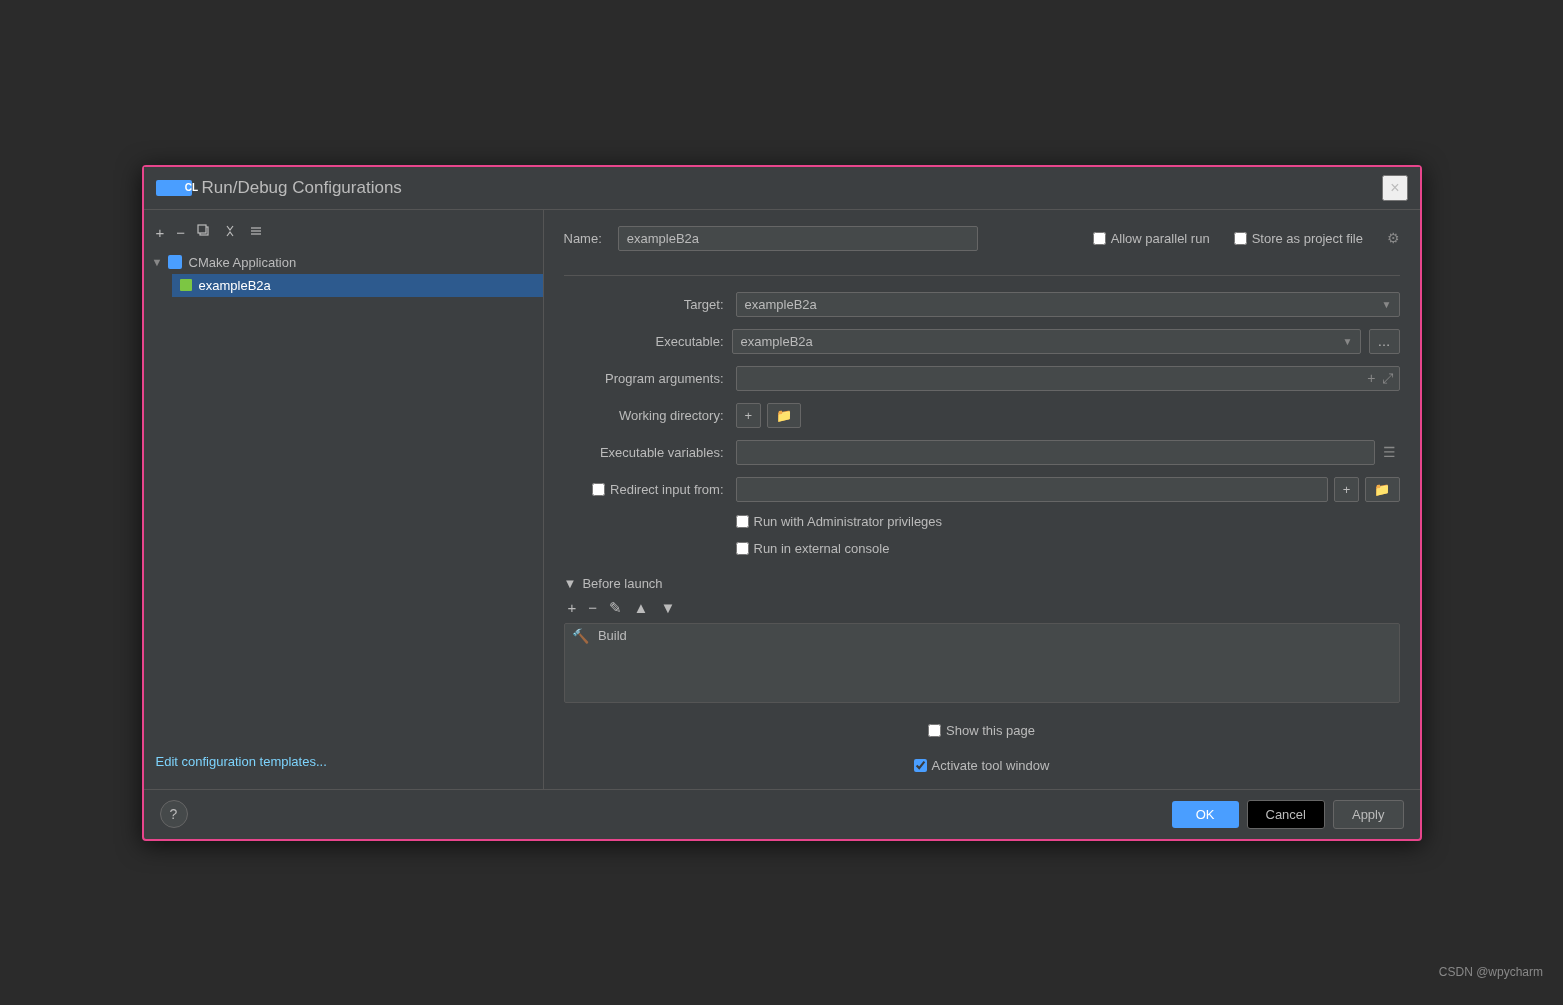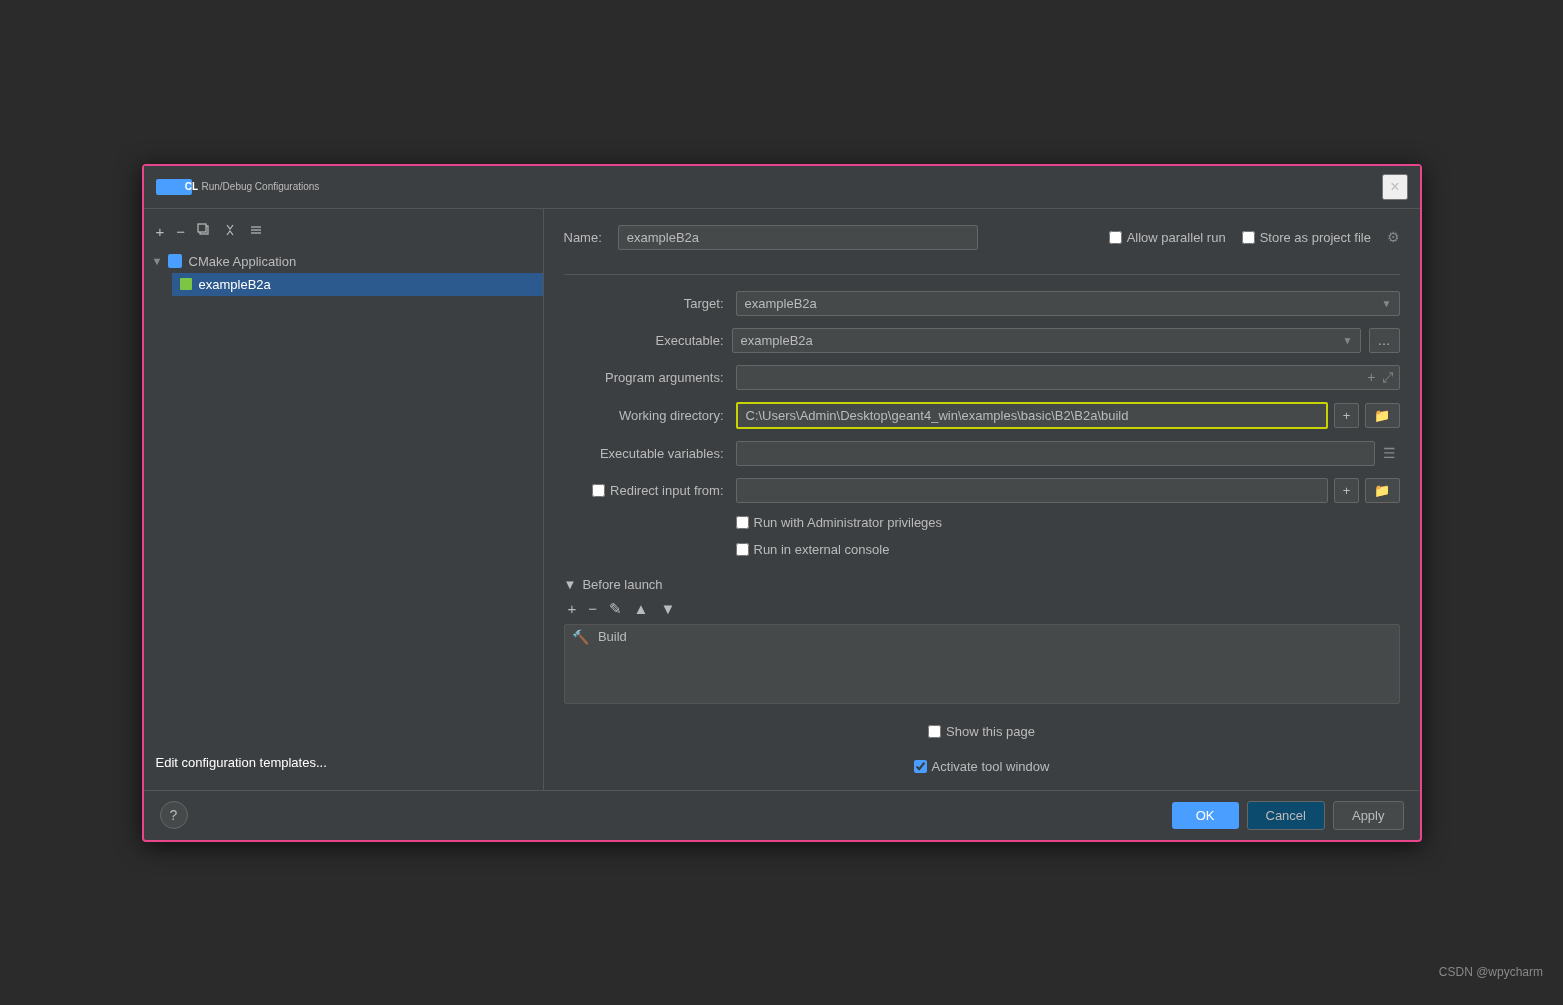--- a/index.html
+++ b/index.html
@@ -27,21 +27,21 @@
     .title-bar {
       display: flex;
       align-items: center;
       padding: 8px 12px;
       background: #3c3f41;
       border-bottom: 1px solid #555;
       gap: 8px;
     }
     .title-bar-text {
       flex: 1;
-      font-size: 10px;
+      font-size: 17px;
       color: #bbb;
     }
     .title-bar-close {
       color: #bbb;
       cursor: pointer;
       font-size: 16px;
       padding: 2px 6px;
     }
     .dialog-body {
       display: flex;
@@ -93,21 +93,21 @@
     .tree-child {
       padding-left: 28px;
     }
     .left-bottom {
       flex: 1;
       display: flex;
       align-items: flex-end;
       padding: 12px;
     }
     .edit-templates-link {
-      color: #ffffff;
+      color: #7dd3fc;
       cursor: pointer;
       font-size: 13px;
       text-decoration: none;
     }
     .right-panel {
       flex: 1;
       padding: 16px 20px;
       display: flex;
       flex-direction: column;
       gap: 12px;
@@ -138,21 +138,21 @@
       color: #bbb;
       padding: 4px 8px;
       font-size: 13px;
       border-radius: 2px;
       outline: none;
       width: 360px;
     }
     .checkbox-group {
       display: flex;
       align-items: center;
-      gap: 16px;
+      gap: 24px;
       margin-left: auto;
     }
     .checkbox-label {
       display: flex;
       align-items: center;
       gap: 5px;
       cursor: pointer;
       color: #bbb;
       font-size: 13px;
     }
@@ -327,21 +327,21 @@
     .btn-ok {
       background: #4a9eff;
       border: none;
       color: #fff;
       padding: 6px 24px;
       font-size: 13px;
       border-radius: 3px;
       cursor: pointer;
     }
     .btn-cancel {
-      background: #0c4a6e;
+      background: #000000;
       border: 1px solid #666;
       color: #bbb;
       padding: 6px 18px;
       font-size: 13px;
       border-radius: 3px;
       cursor: pointer;
     }
     .btn-apply {
       background: #45494a;
       border: 1px solid #666;
@@ -496,21 +496,20 @@
         <div class="input-with-actions" style="position:relative">
           <input type="text" style="width: 100%; background: rgb(69, 73, 74); border: 1px solid rgb(102, 102, 102); color: rgb(187, 187, 187); padding: 4px 48px 4px 8px; font-size: 13px; border-radius: 2px; outline: none;">
           <button class="input-action-btn" style="right:20px">+</button>
           <button class="input-action-btn2" style="right:2px">⤢</button>
         </div>
       </div>
 
       <div class="form-row">
         <span class="form-label">Working directory:</span>
         <div style="flex:1;display:flex;align-items:center;gap:6px">
-          <input class="working-dir-input" type="text" style="flex: 1 1 0%;" value="C:\Users\Admin\Desktop\geant4_win\examples\basic\B2\B2a\build">
           <button class="exe-btn">+</button>
           <button class="exe-btn">📁</button>
         </div>
       </div>
 
       <div class="form-row">
         <span class="form-label">Executable variables:</span>
         <div style="flex:1;display:flex;align-items:center;gap:4px">
           <input type="text" style="flex: 1 1 0%; background: rgb(69, 73, 74); border: 1px solid rgb(102, 102, 102); color: rgb(187, 187, 187); padding: 4px 8px; font-size: 13px; border-radius: 2px; outline: none;">
           <button class="env-btn">☰</button>

